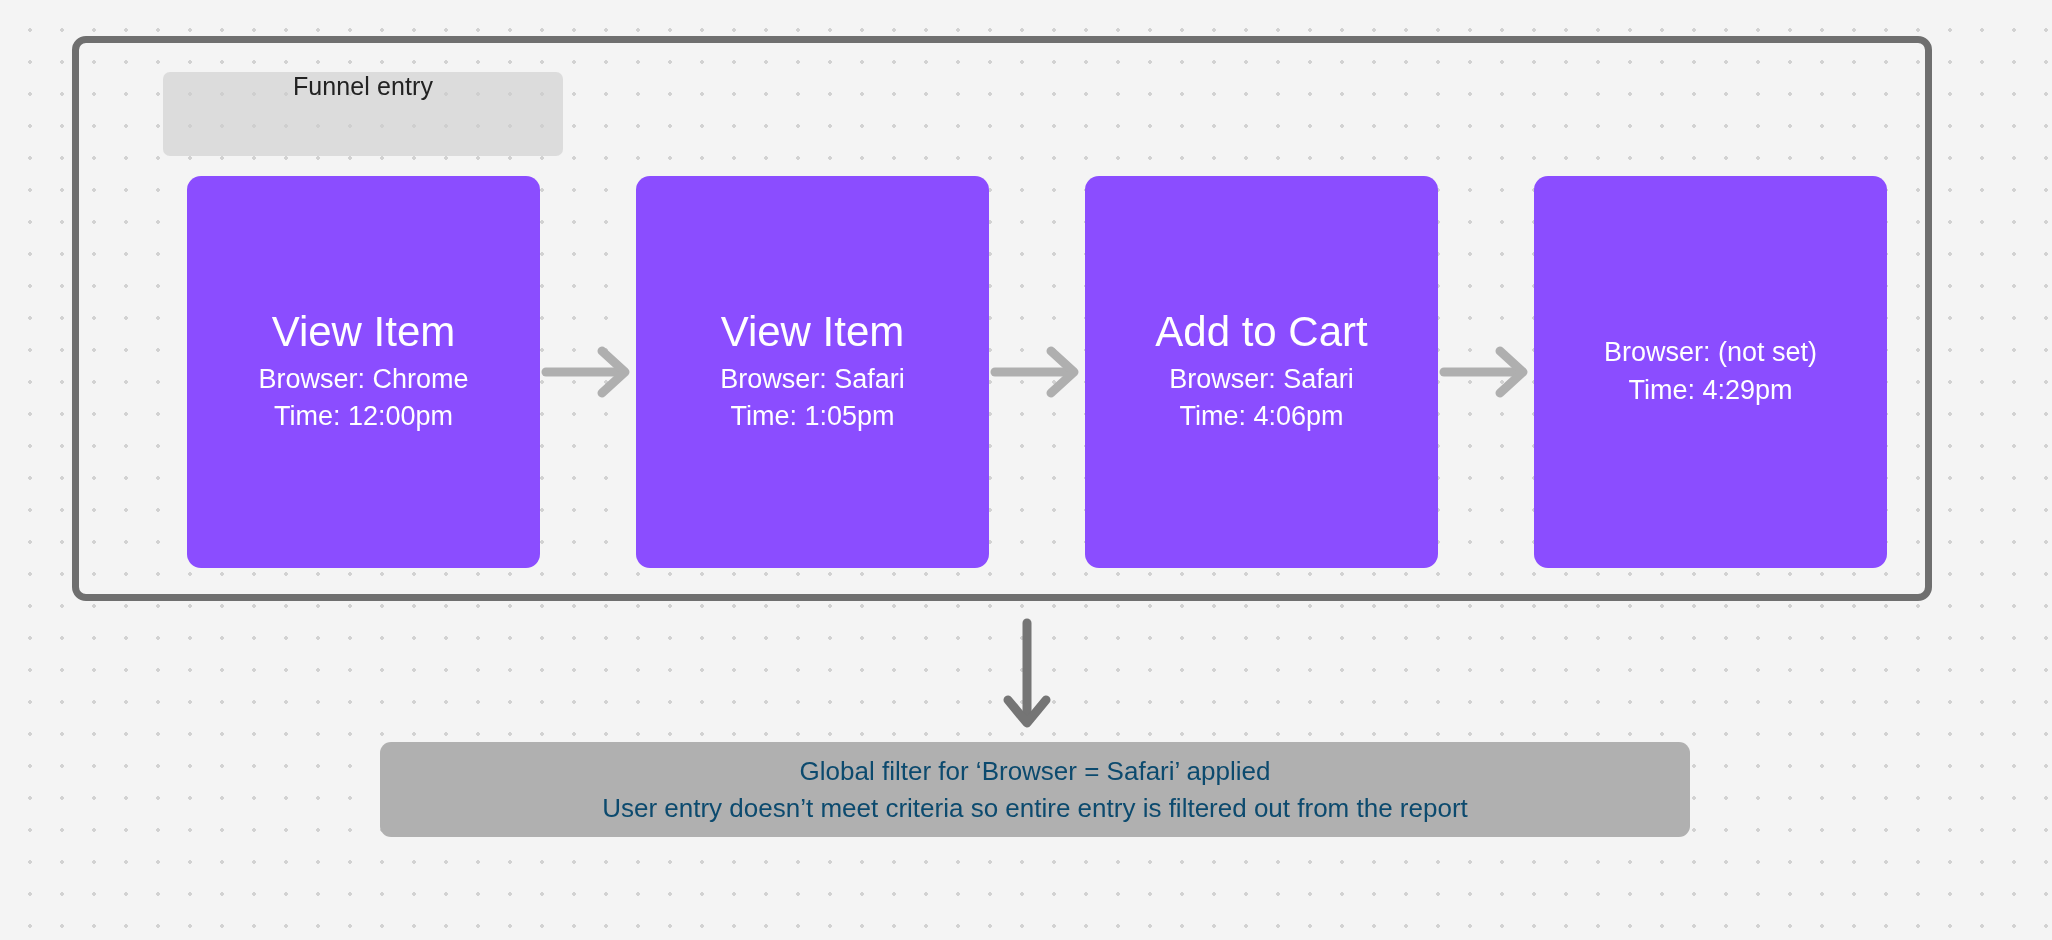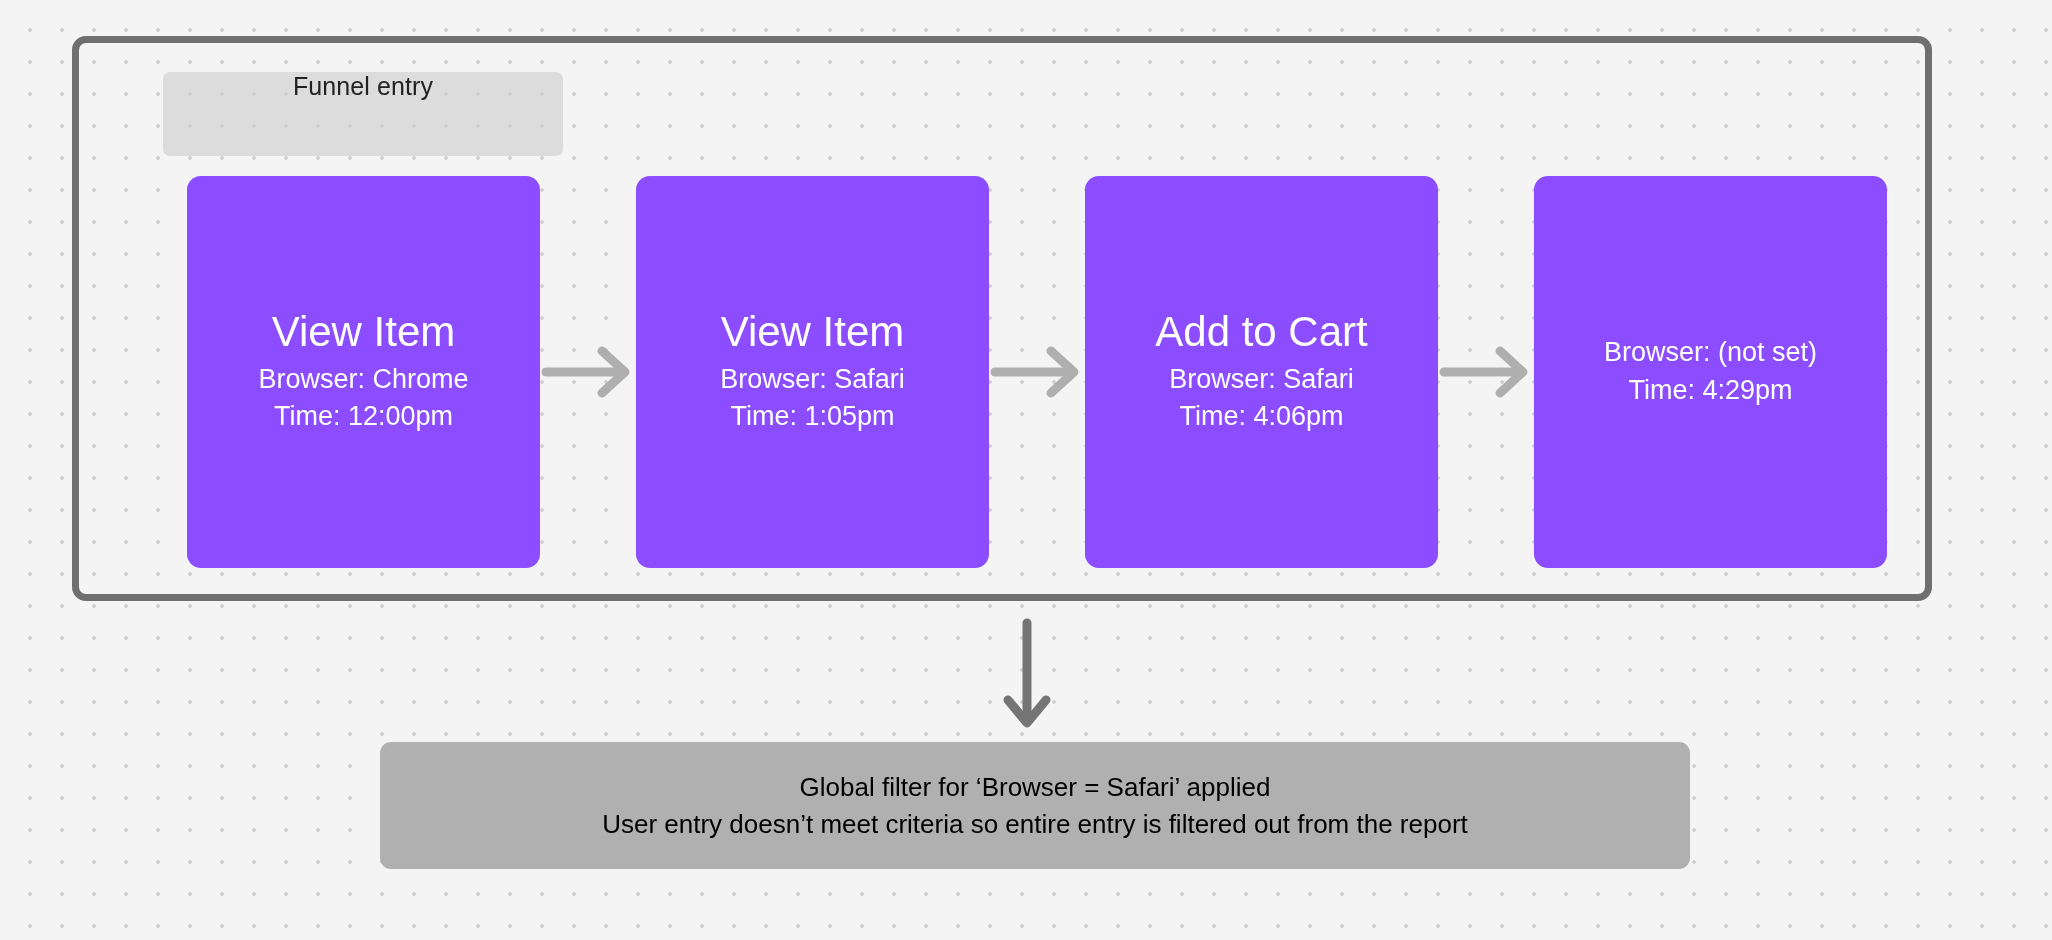--- a/index.html
+++ b/index.html
@@ -110,28 +110,28 @@
     height: 117px;
   }
   .down-arrow svg { display: block; }
 
   
   .filter-note {
     position: absolute;
     left: 380px;
     top: 742px;
     width: 1310px;
-    height: 127px;
+    height: 95px;
     background: #b0b0b0;
     border-radius: 11px;
     display: flex;
     flex-direction: column;
     align-items: center;
     justify-content: center;
-    color: #000000;
+    color: #0c4a6e;
   }
   .filter-note-line {
     font-size: 26px;
     line-height: 1.42;
     white-space: nowrap;
   }
 </style>
 </head>
 <body>
 

